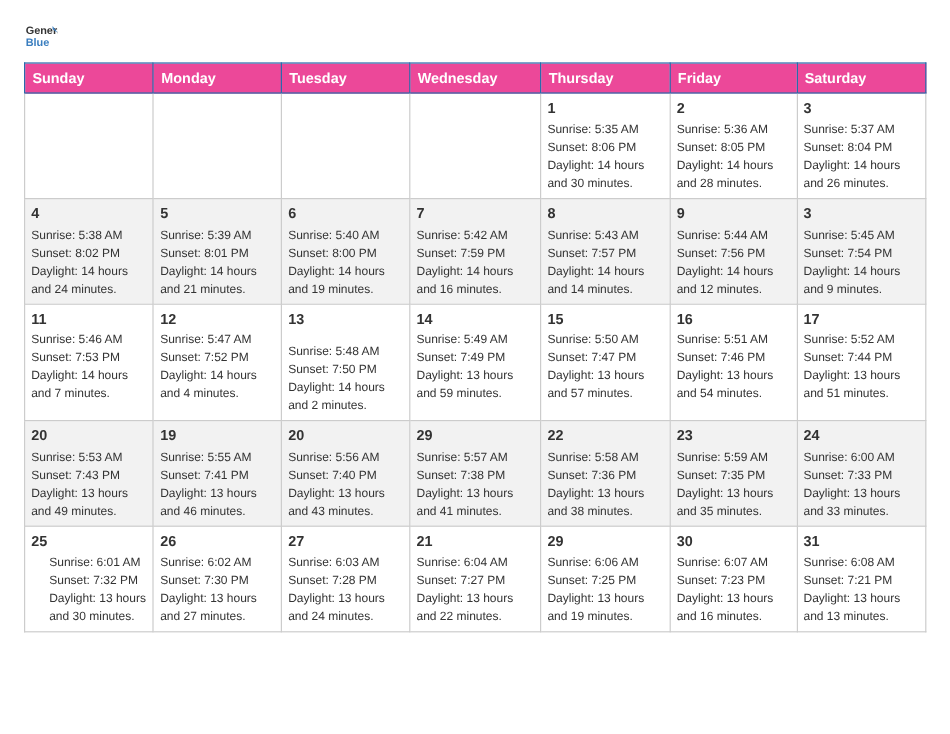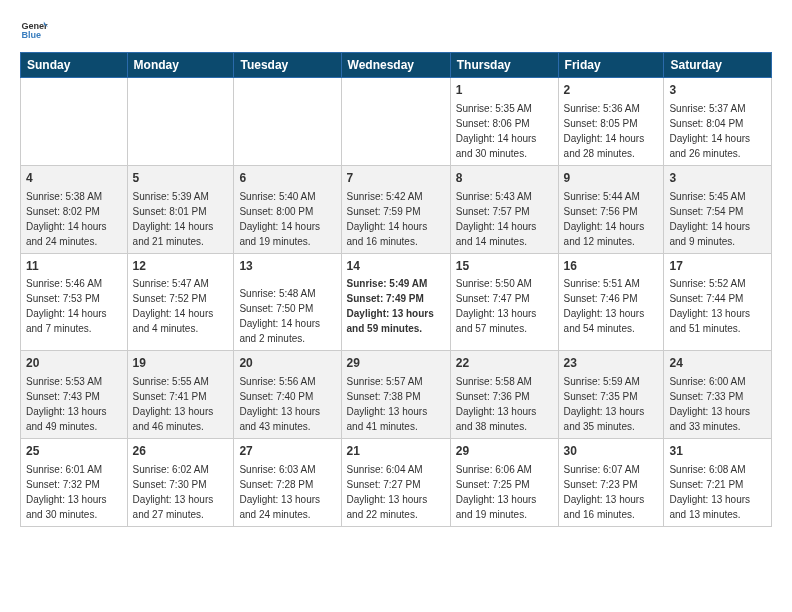--- a/index.html
+++ b/index.html
@@ -38,21 +38,21 @@
       font-size: 16px;
       color: #333;
       font-weight: bold;
     }
     table {
       width: 100%;
       border-collapse: collapse;
       font-size: 10.5px;
     }
     thead tr th {
-      background-color: #0c4a6e;
+      background-color: #ec4899;
       color: #fff;
       text-align: left;
       padding: 5px 6px;
       font-size: 12px;
       font-weight: bold;
       border: 1px solid #2a6aab;
       margin-left: 44px;
     }
     tbody tr td {
       border: 1px solid #ccc;
@@ -218,21 +218,21 @@
         </td>
         <td>
           <span class="day-number">13</span>
           <div class="day-info" style="white-space: pre-line; margin-top: 12px;">Sunrise: 5:48 AM
 Sunset: 7:50 PM
 Daylight: 14 hours
 and 2 minutes.</div>
         </td>
         <td>
           <span class="day-number">14</span>
-          <div class="day-info" style="white-space: pre-line; font-weight: bold;">Sunrise: 5:49 AM
+          <div class="day-info" style="white-space: pre-line;">Sunrise: 5:49 AM
 Sunset: 7:49 PM
 Daylight: 13 hours
 and 59 minutes.</div>
         </td>
         <td>
           <span class="day-number">15</span>
           <div class="day-info" style="white-space: pre-line;">Sunrise: 5:50 AM
 Sunset: 7:47 PM
 Daylight: 13 hours
 and 57 minutes.</div>
@@ -299,21 +299,21 @@
           <span class="day-number">24</span>
           <div class="day-info" style="white-space: pre-line;">Sunrise: 6:00 AM
 Sunset: 7:33 PM
 Daylight: 13 hours
 and 33 minutes.</div>
         </td>
       </tr>
       <tr>
         <td>
           <span class="day-number">25</span>
-          <div class="day-info" style="white-space: pre-line;">Sunrise: 6:01 AM
+          <div class="day-info" style="white-space: pre-line; margin-left: 15px;">Sunrise: 6:01 AM
 Sunset: 7:32 PM
 Daylight: 13 hours
 and 30 minutes.</div>
         </td>
         <td>
           <span class="day-number">26</span>
           <div class="day-info" style="white-space: pre-line;">Sunrise: 6:02 AM
 Sunset: 7:30 PM
 Daylight: 13 hours
 and 27 minutes.</div>

